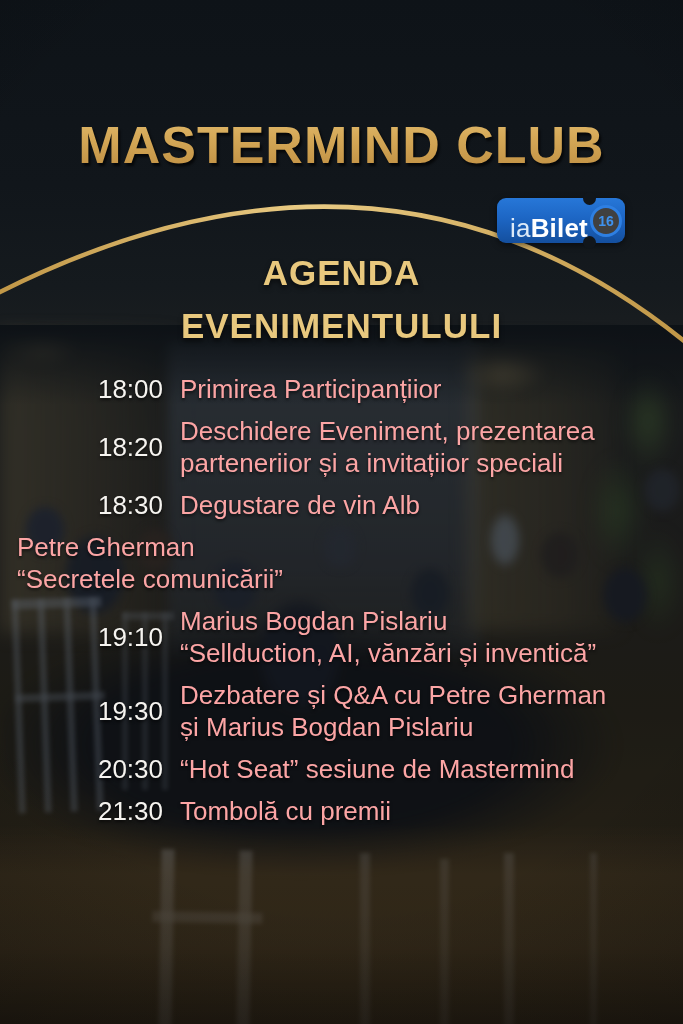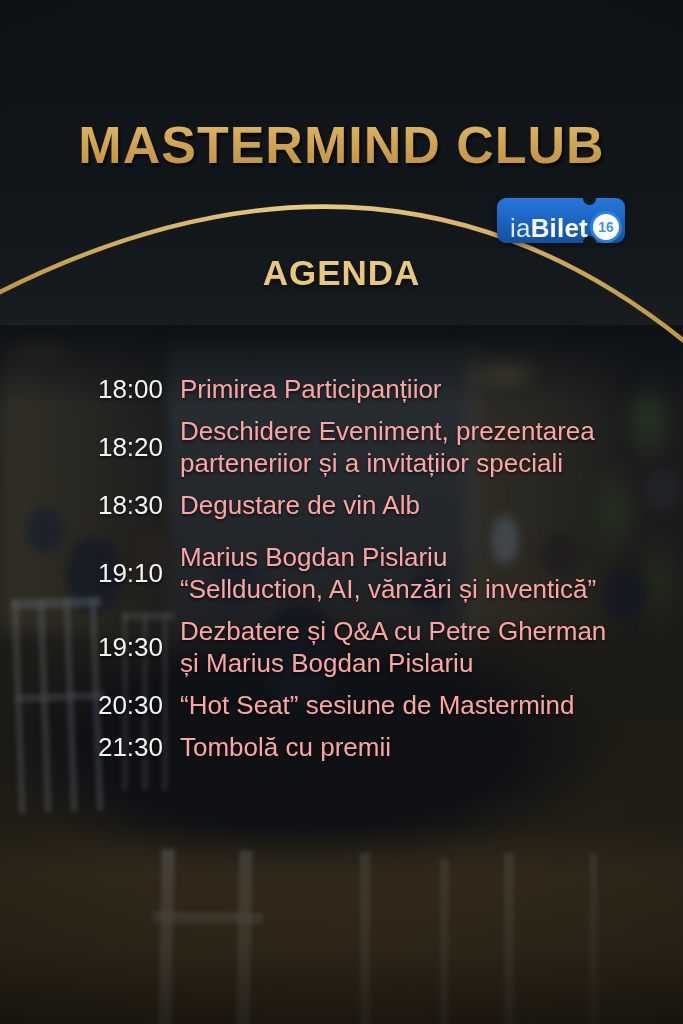--- a/index.html
+++ b/index.html
@@ -93,22 +93,22 @@
   .logo{position:absolute;left:497px;top:198px;width:128px;height:45px;}
   .logo-plate{position:absolute;inset:0;border-radius:9px;
     background:linear-gradient(180deg,#2777d8 0%,#1d66c4 45%,#144f9e 100%);
     box-shadow:0 2px 6px rgba(0,0,0,0.5);}
   .logo-notch{position:absolute;width:13px;height:13px;border-radius:50%;background:#11161b;left:86px;}
   .logo-notch.top{top:-6px;} .logo-notch.bottom{bottom:-6px;}
   .logo-text{position:absolute;left:13px;top:0;height:61px;display:flex;align-items:center;
     font-size:26px;color:#fff;letter-spacing:0.2px;}
   .logo-text .ia{font-weight:normal;color:#ddeaf8;}
   .logo-text .bilet{font-weight:bold;}
-  .logo-badge{position:absolute;left:93px;top:13px;width:26px;height:26px;border-radius:50%;
-    background:#ffffff;border:3px solid #2e7fe2;display:flex;align-items:center;justify-content:center;
+  .logo-badge{position:absolute;left:93px;top:7px;width:26px;height:26px;border-radius:50%;
+    background:#404040;border:3px solid #2e7fe2;display:flex;align-items:center;justify-content:center;
     font-size:14px;font-weight:bold;color:#3f92ee;}
   .section-title{
     position:absolute;top:246px;left:0;width:100%;margin:0;text-align:center;
     font-weight:bold;font-size:35px;line-height:53px;letter-spacing:1px;color:#e8c87e;
     text-shadow:0 3px 5px rgba(0,0,0,0.55);
   }
   .agenda{position:absolute;top:373px;left:0;width:100%;display:flex;flex-direction:column;gap:10px;}
   .row{display:flex;align-items:center;}
   .time{width:163px;flex:0 0 163px;text-align:right;
     font-size:26px;line-height:32px;color:#f6f4f0;text-shadow:0 2px 3px rgba(0,0,0,0.6);}
@@ -161,37 +161,40 @@
       <div class="logo-notch top"></div>
       <div class="logo-notch bottom"></div>
       <div class="logo-text">
           <span class="ia">ia</span>
           <span class="bilet">Bilet</span>
       </div>
       <div class="logo-badge">16</div>
     </div>
 
     <h2 class="section-title"><span>AGENDA</span><br>
+      <span>EVENIMENTULULI</span>
     </h2>
 
     <div class="agenda">
       <div class="row">
         <div class="time">18:00</div>
         <div class="desc">Primirea Participanțiior</div>
       </div>
       <div class="row">
         <div class="time">18:20</div>
         <div class="desc">Deschidere Eveniment, prezentarea
 parteneriior și a invitațiior speciali</div>
       </div>
       <div class="row">
         <div class="time">18:30</div>
         <div class="desc">Degustare de vin Alb</div>
       </div>
       <div class="row">
+        <div class="desc">Petre Gherman
+“Secretele comunicării”</div>
       </div>
       <div class="row">
         <div class="time">19:10</div>
         <div class="desc">Marius Bogdan Pislariu
 “Sellduction, AI, vănzări și inventică”</div>
       </div>
       <div class="row">
         <div class="time">19:30</div>
         <div class="desc">Dezbatere și Q&amp;A cu Petre Gherman
 și Marius Bogdan Pislariu</div>

